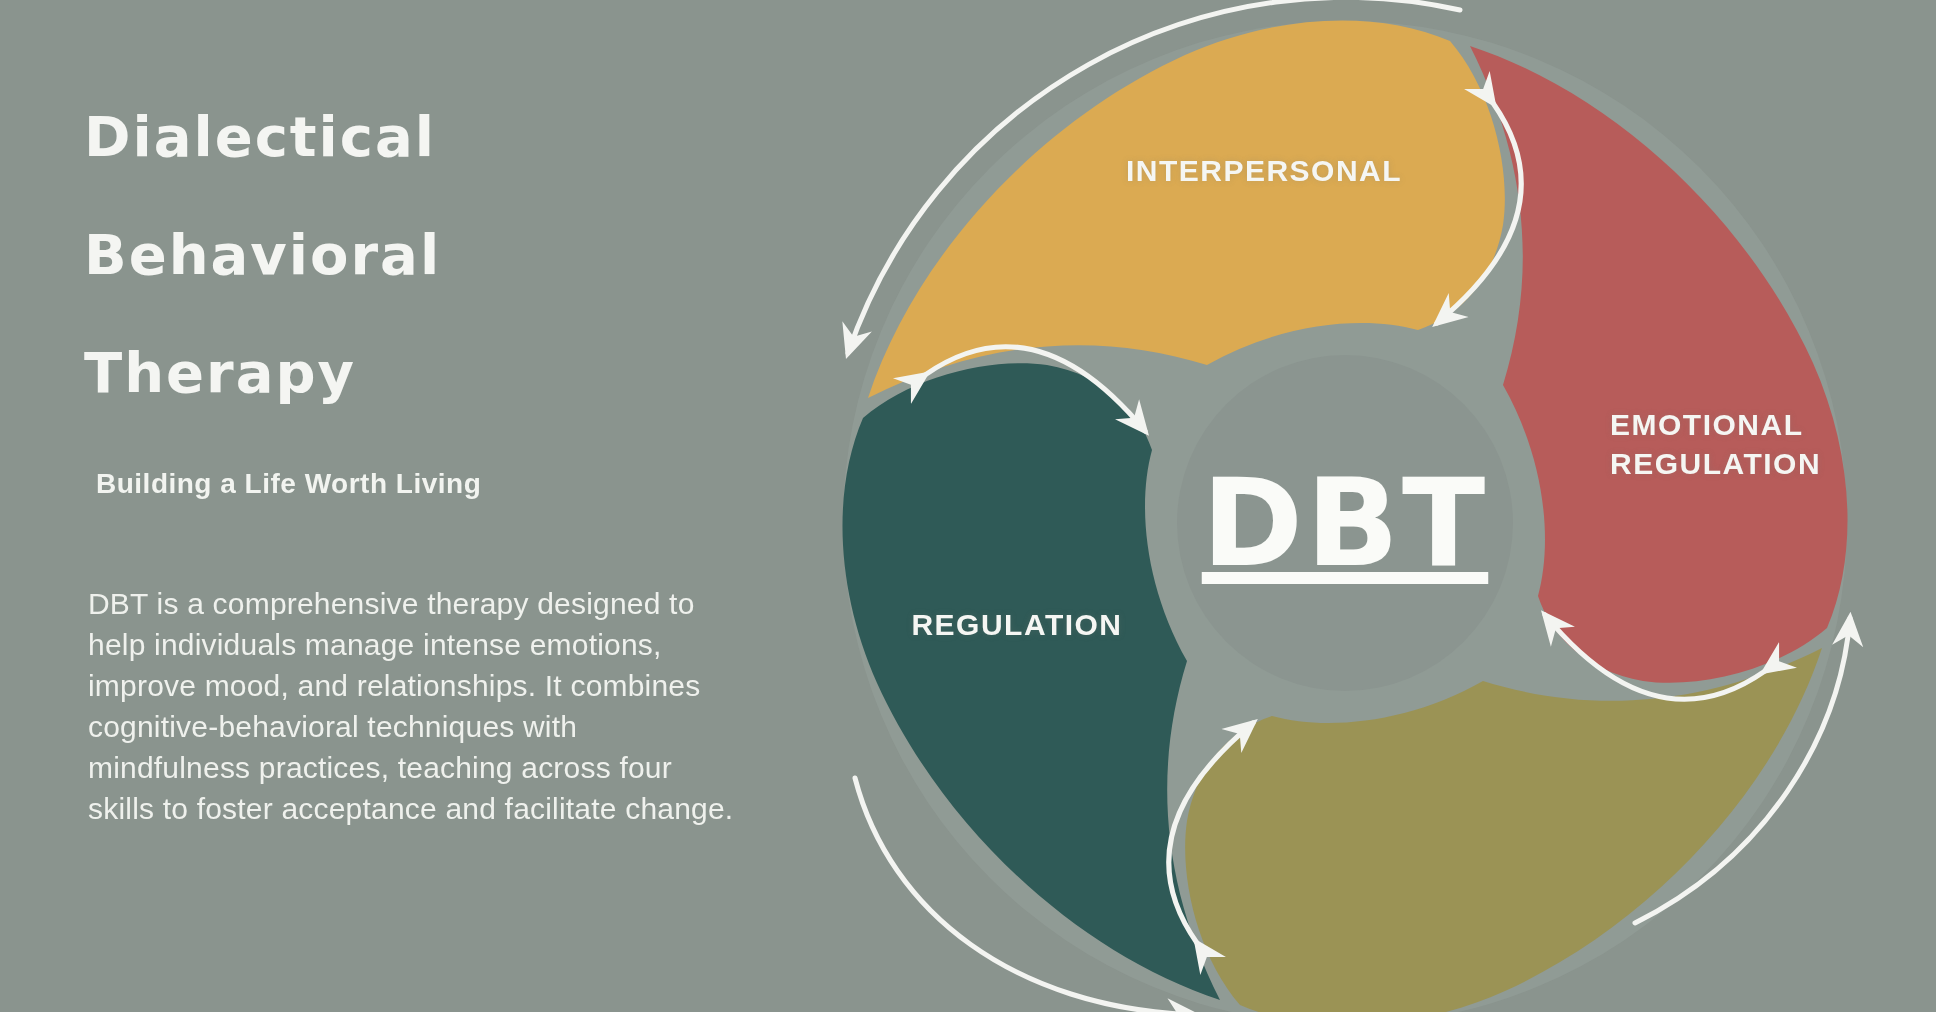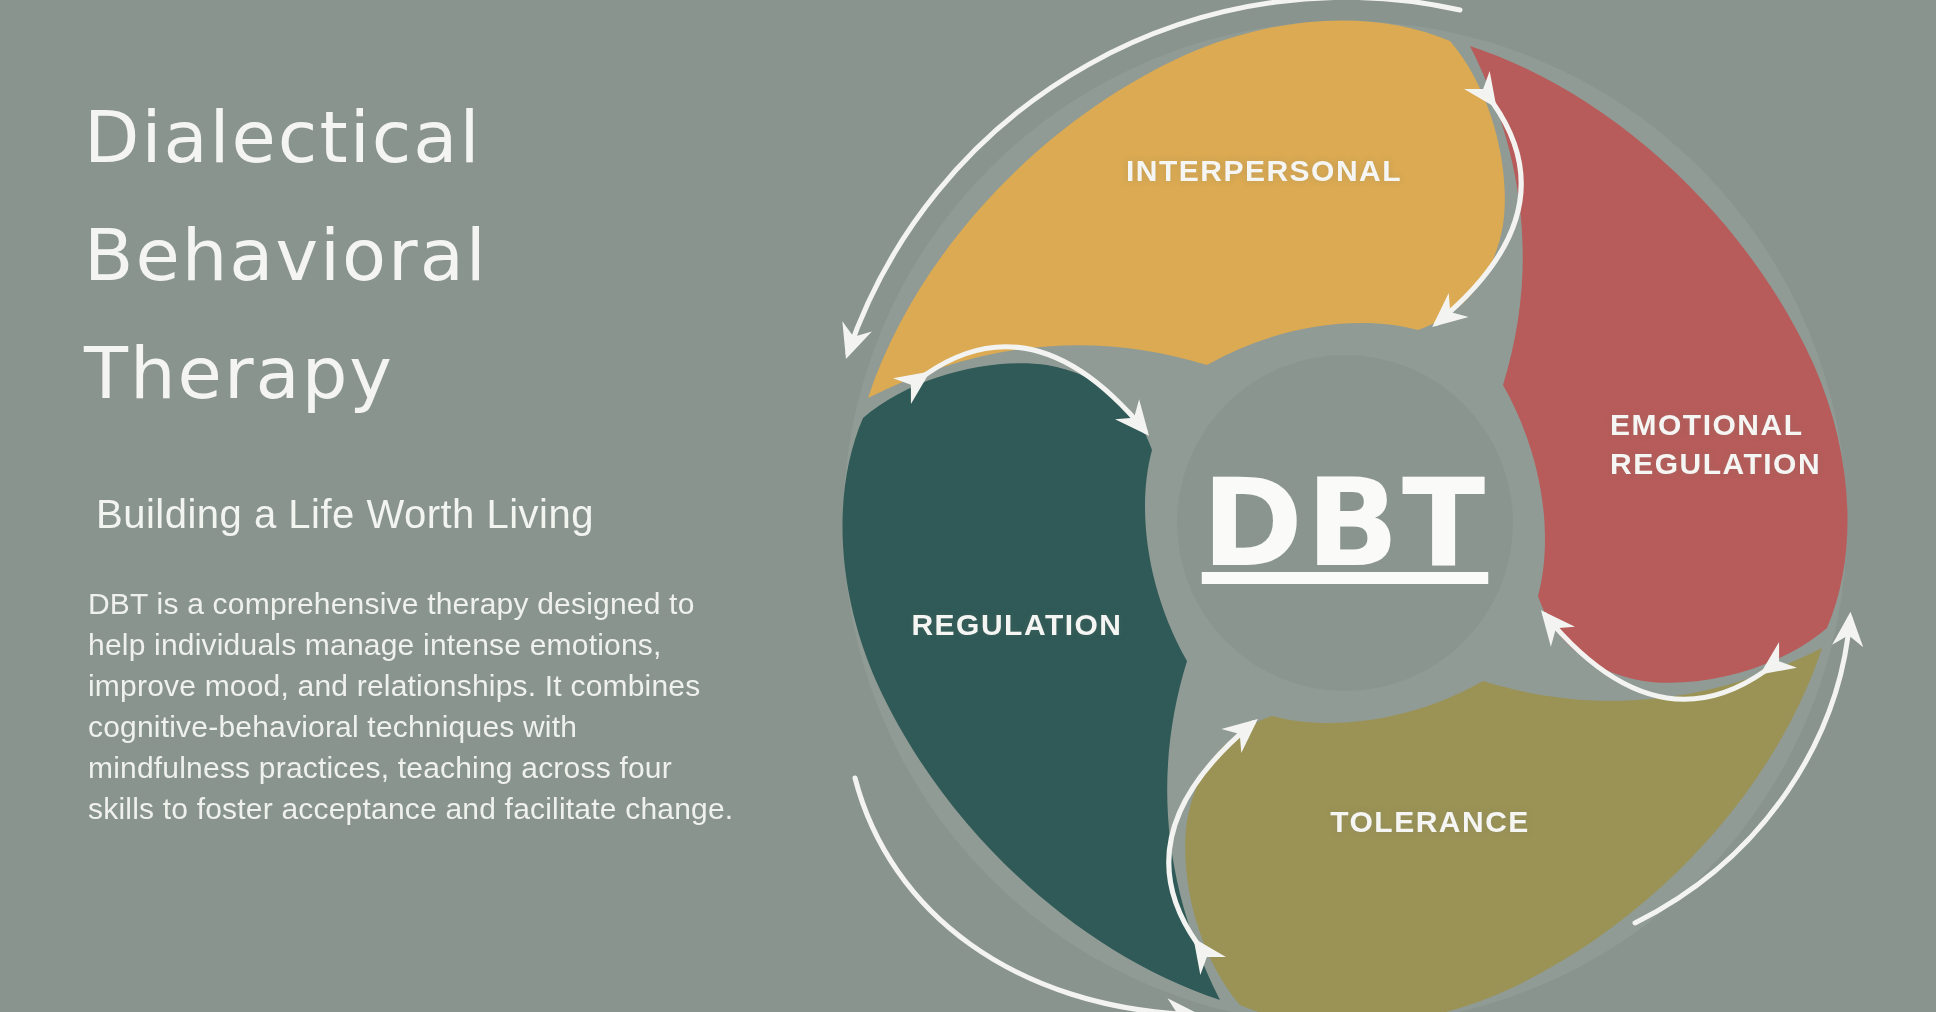--- a/index.html
+++ b/index.html
@@ -6,26 +6,26 @@
   body{
     width:1936px;height:1012px;position:relative;overflow:hidden;
     background:#8A948E;
     font-family:"Liberation Sans", sans-serif;
   }
   .abs{position:absolute;}
   
   .title{
     left:84px;top:78px;width:640px;
     font-family:"DejaVu Sans", sans-serif;
-    font-weight:400;font-size:72px;line-height:118px;
+    font-weight:700;font-size:56px;line-height:118px;
     color:#F4F5F2;letter-spacing:2px;white-space:pre-line;
   }
   .subtitle{
-    left:96px;top:492px;width:700px;
-    font-size:40px;font-weight:400;color:#F2F4F0;letter-spacing:0.5px;
+    left:96px;top:468px;width:700px;
+    font-size:28px;font-weight:700;color:#F2F4F0;letter-spacing:0.5px;
   }
   .description{
     left:88px;top:583px;width:680px;
     font-size:30px;line-height:41px;font-weight:400;
     color:#EFF1ED;white-space:pre-line;letter-spacing:0.2px;
   }
   
   svg.diagram{left:0;top:0;}
   .seg-label{
     text-align:center;color:#F5F6F3;font-weight:bold;
@@ -99,18 +99,17 @@
 <div class="abs seg-label" style="left:1064px;top:151px;width:400px;">
   <div>INTERPERSONAL</div>
 </div>
 
 <div class="abs seg-label left-align" style="left:1610px;top:405px;width:360px;">
   <div>EMOTIONAL</div>
   <div>REGULATION</div>
 </div>
 
 <div class="abs seg-label" style="left:1230px;top:802px;width:400px;line-height:40px;">
-  <div>TOLERANCE</div>
 </div>
 
 <div class="abs seg-label" style="left:867px;top:605px;width:300px;">
   <div>REGULATION</div>
 </div>
 
 </body></html>

